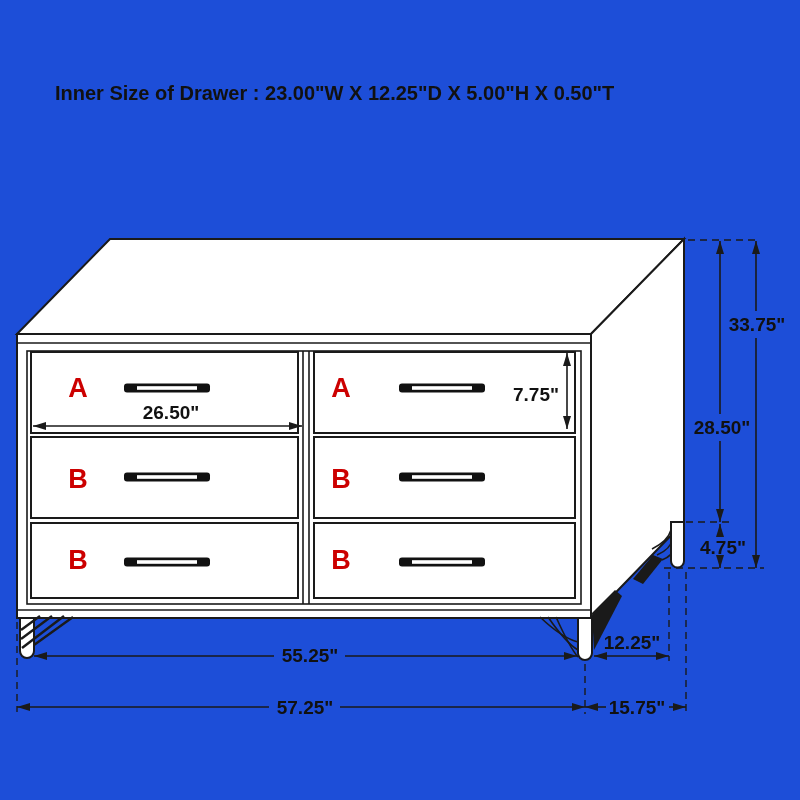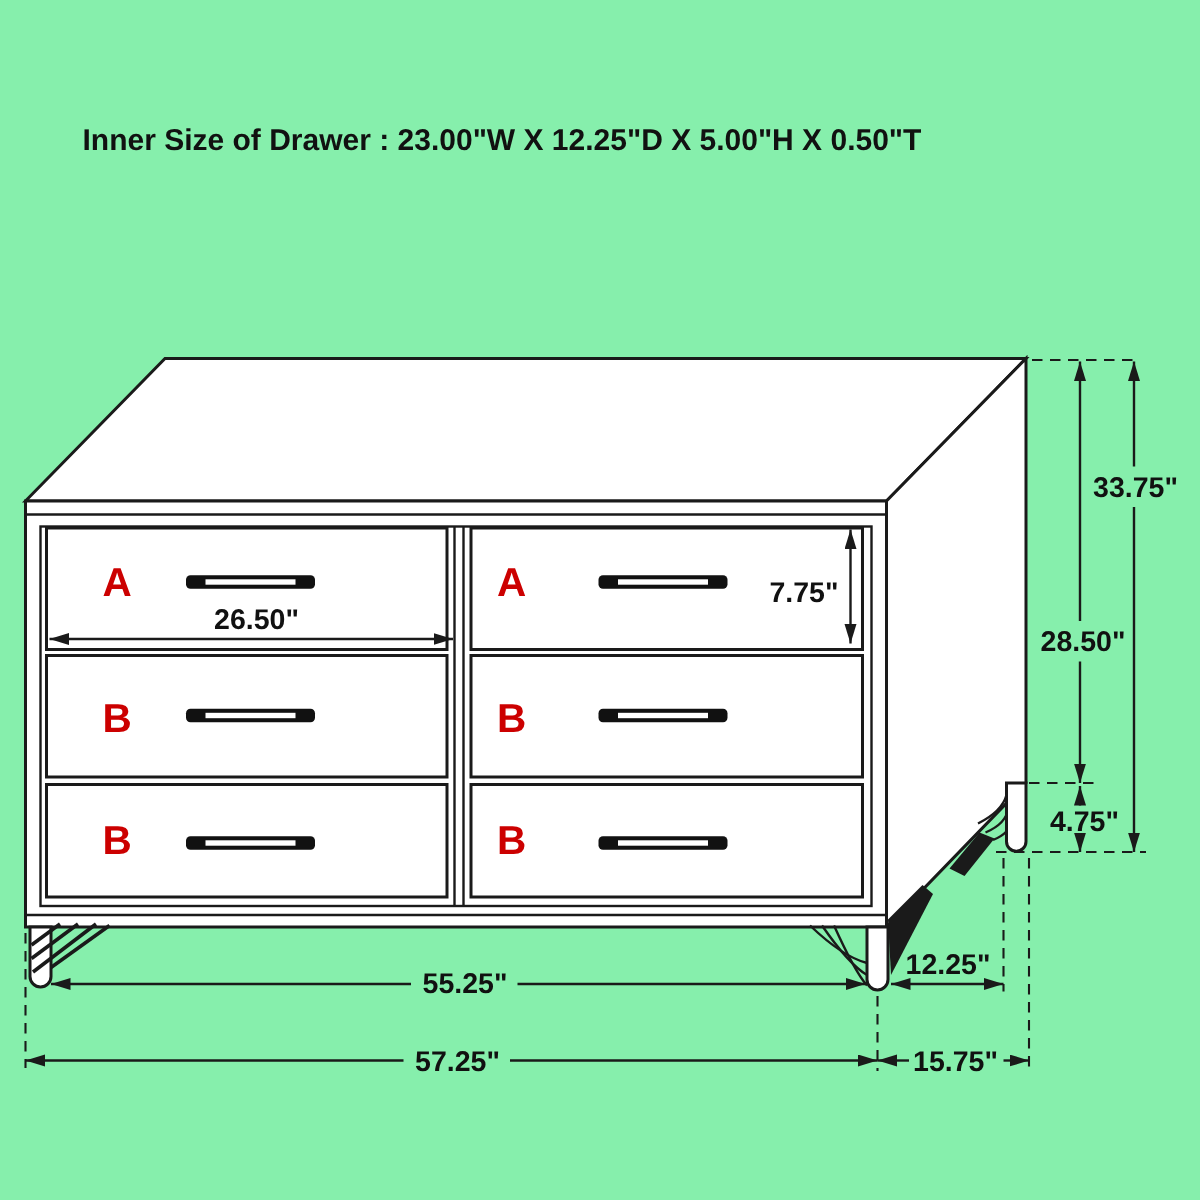--- a/index.html
+++ b/index.html
@@ -1,19 +1,19 @@
 <!DOCTYPE html>
 <html><head>
 <meta charset="utf-8">
 <style>
   html,body{margin:0;padding:0;background:#ffffff;}
   .canvas{
     position:relative;
     width:800px;height:800px;
-    background:#86efac;
+    background:#1d4ed8;
     font-family:"Liberation Sans","DejaVu Sans",sans-serif;
     overflow:hidden;
   }
   svg{display:block;}
   .title-text{
     font-family:"Liberation Sans","DejaVu Sans",sans-serif;
     font-size:20px;font-weight:bold;fill:#111111;
   }
   .dim-label{
     font-family:"Liberation Sans","DejaVu Sans",sans-serif;

